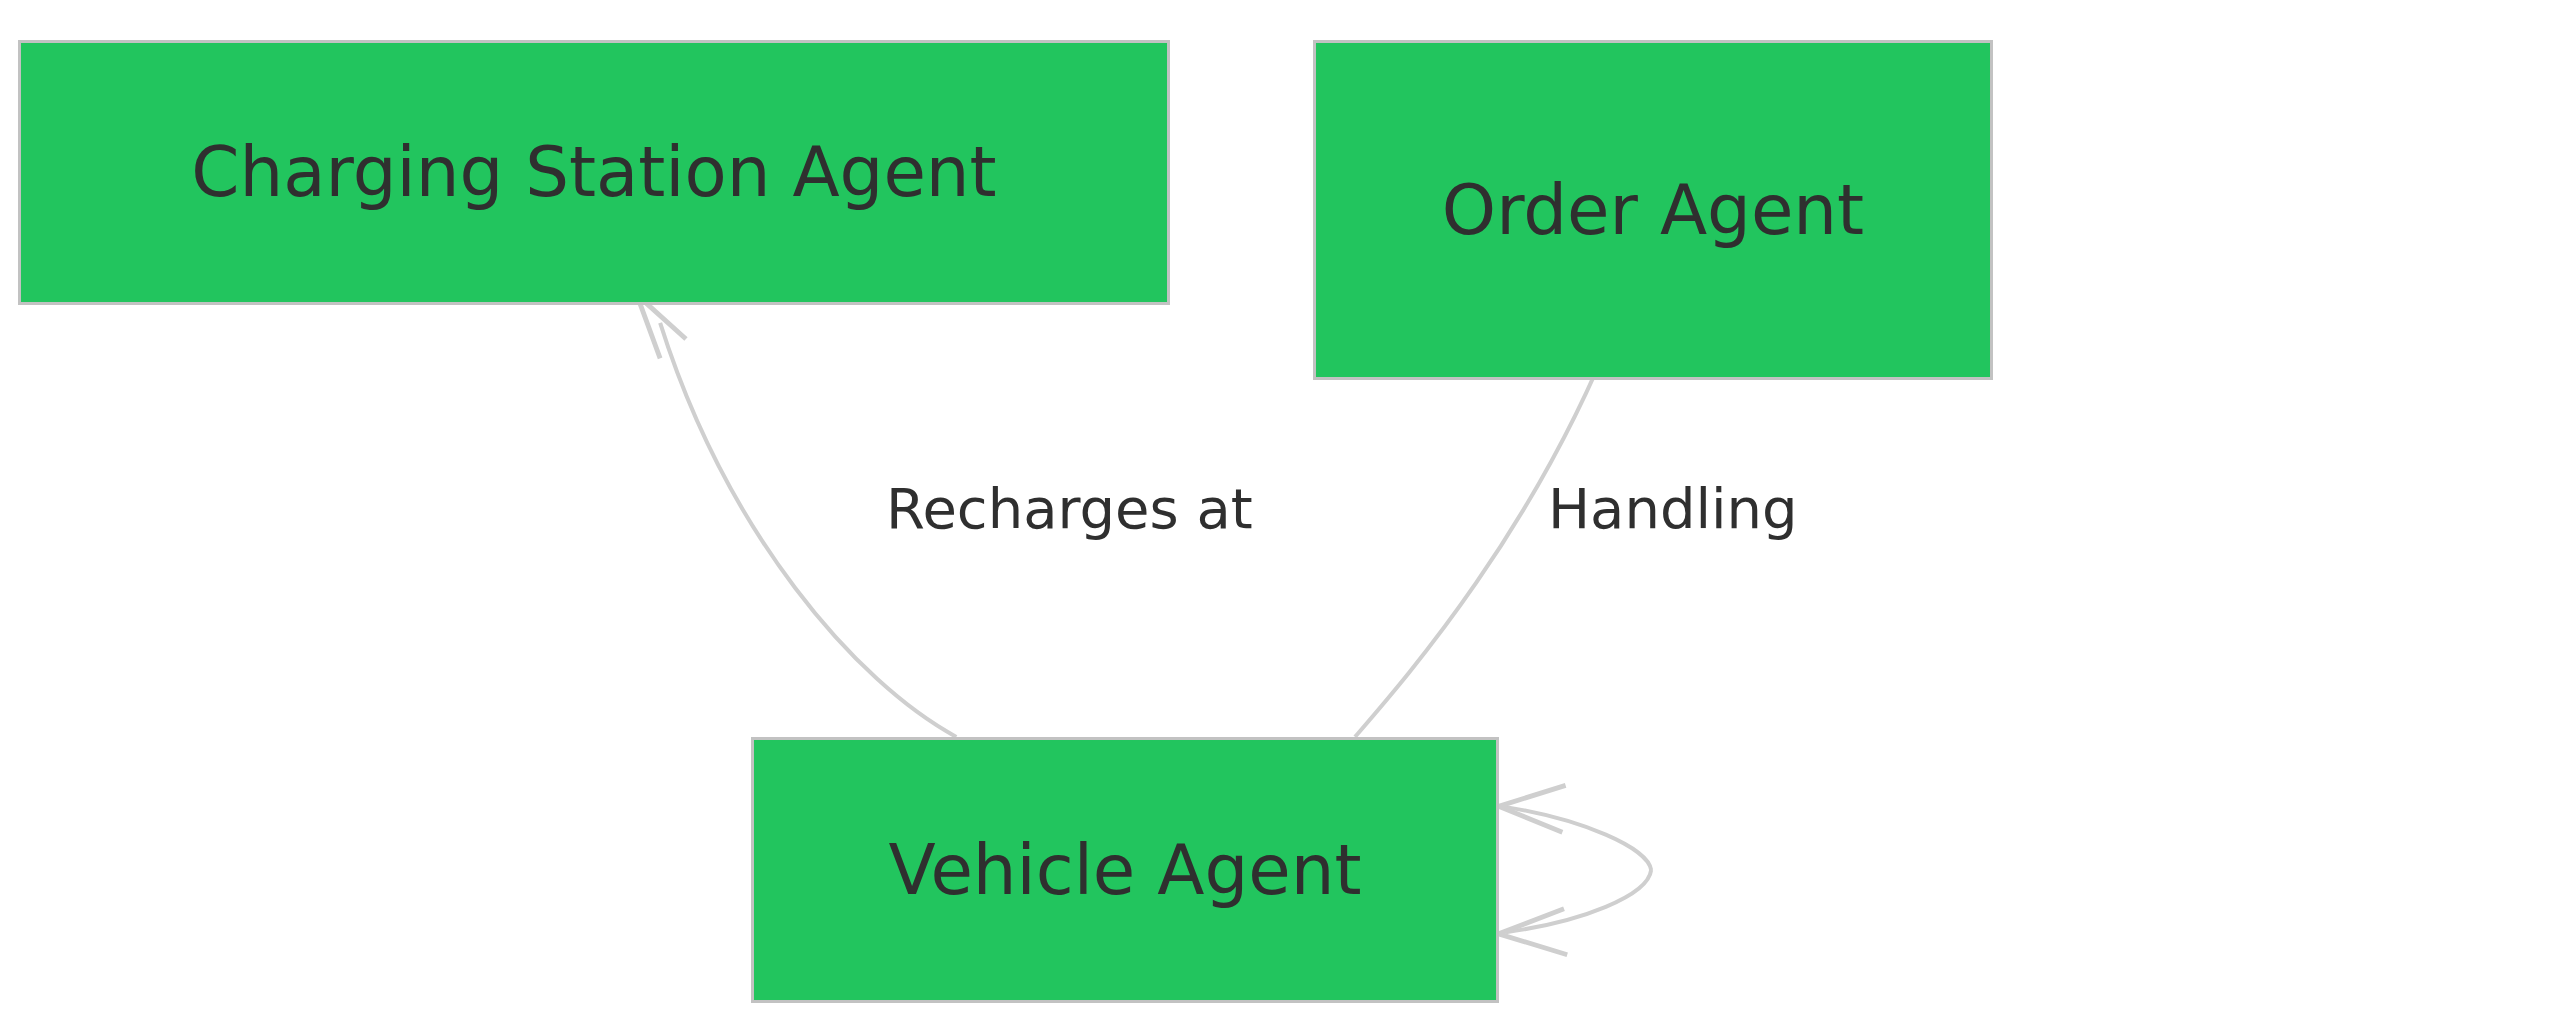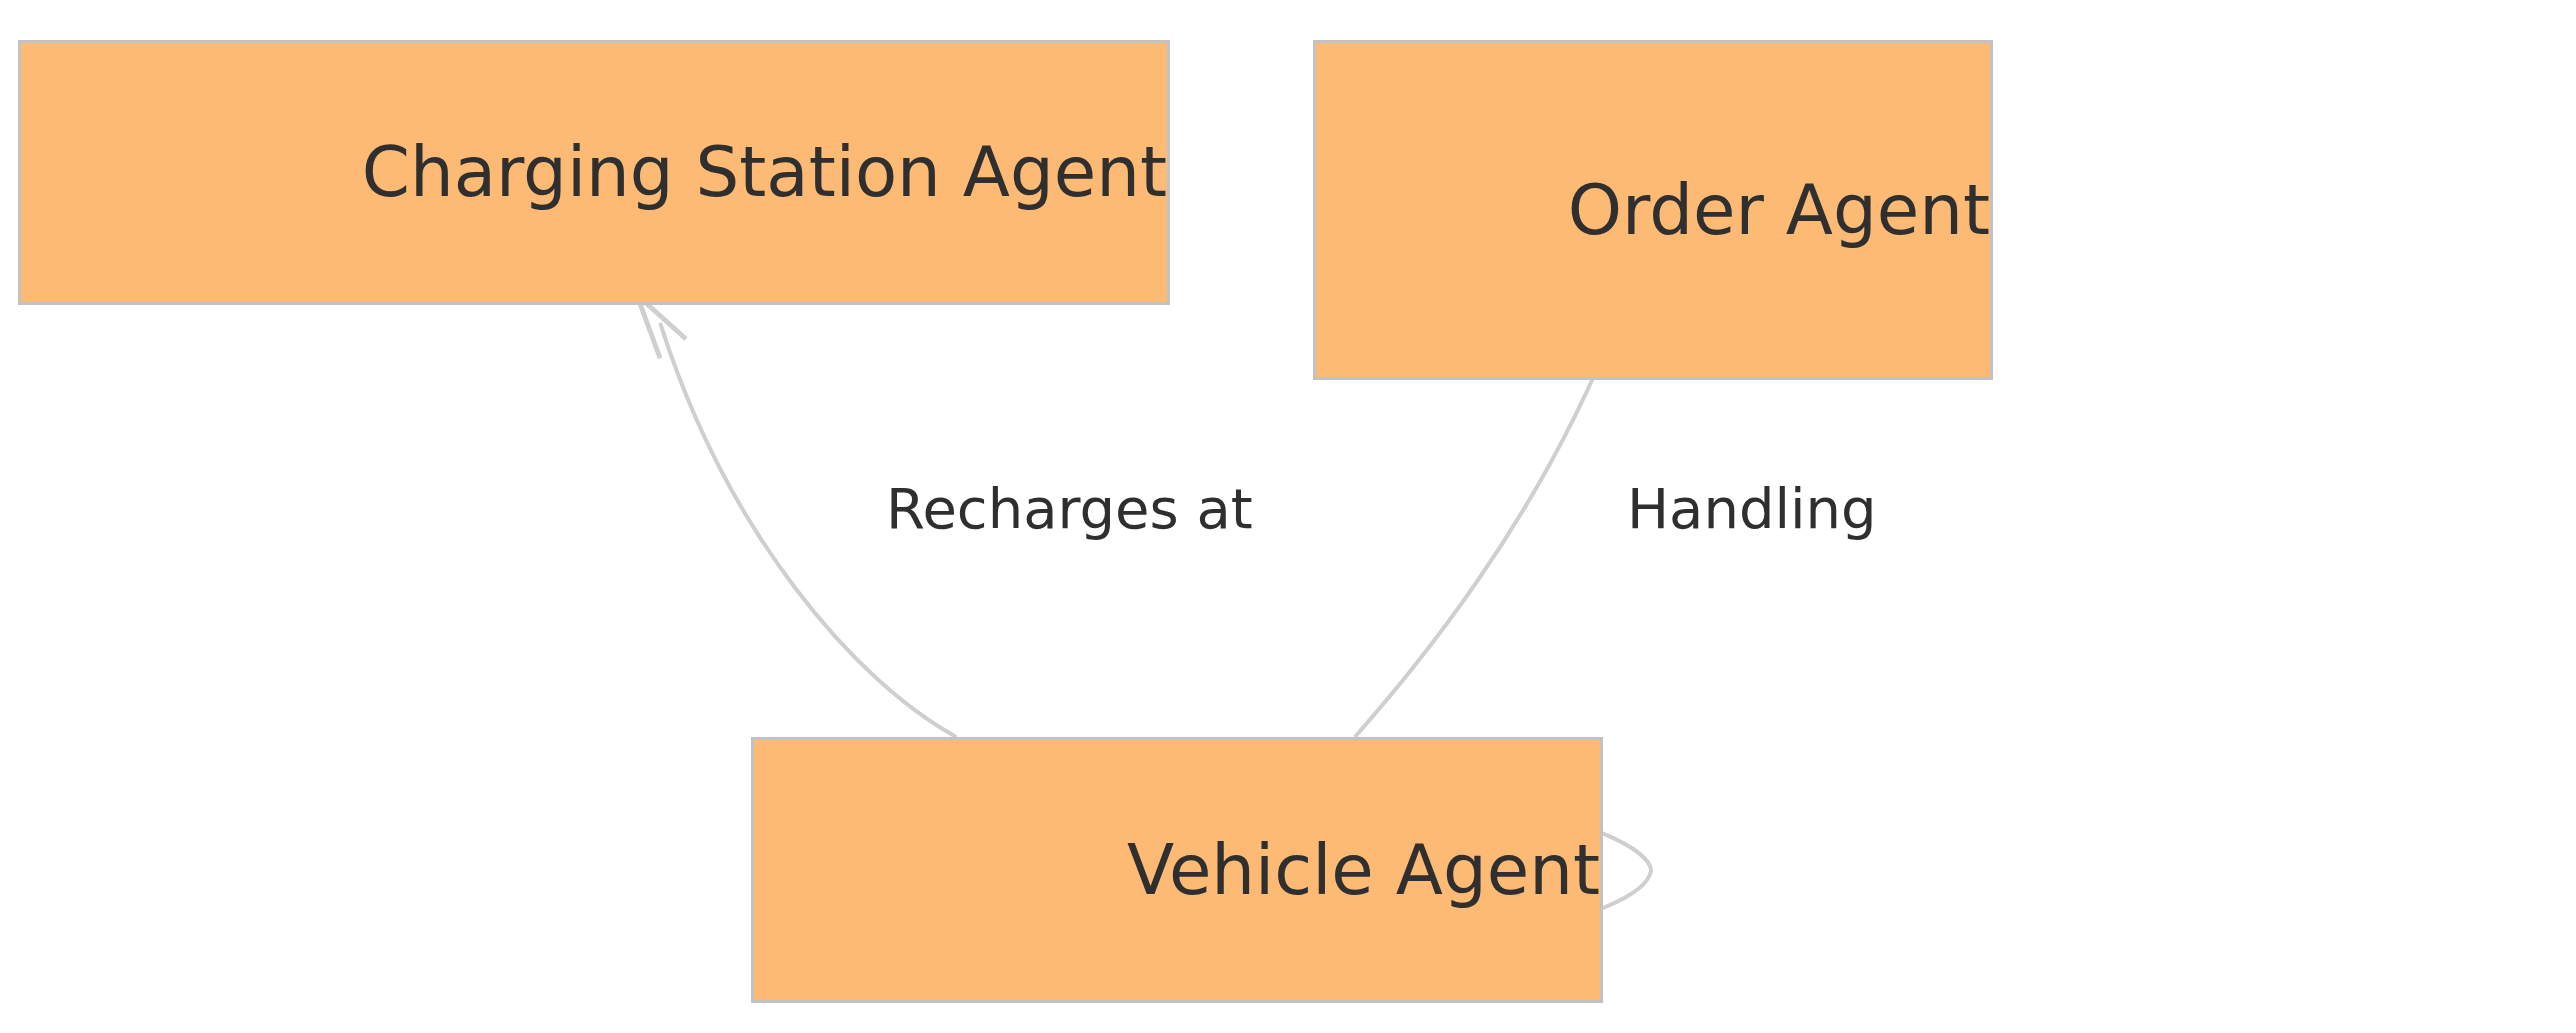--- a/index.html
+++ b/index.html
@@ -14,25 +14,25 @@
   #canvas {
     position: relative;
     width: 2576px;
     height: 1034px;
     background: #ffffff;
     overflow: hidden;
   }
   .node {
     position: absolute;
     box-sizing: border-box;
-    background: #fdba74;
+    background: #22c55e;
     border: 3.2px solid #c2c2c2;
     display: flex;
     align-items: center;
-    justify-content: flex-end;
+    justify-content: center;
   }
   .node-label {
     font-family: "DejaVu Sans", "Liberation Sans", sans-serif;
     font-size: 69px;
     font-weight: 400;
     color: #2f2f2f;
     line-height: 1;
     letter-spacing: 0px;
     white-space: nowrap;
   }
@@ -62,25 +62,25 @@
     fill: none;
     stroke: #cfcfcf;
     stroke-width: 6;
     stroke-linecap: butt;
     stroke-linejoin: miter;
   }
 
   
   #node-charging-station-agent { left: 18px;  top: 40px;  width: 1152px; height: 265px; }
   #node-order-agent            { left: 1313px; top: 40px;  width: 680px;  height: 340px; }
-  #node-vehicle-agent          { left: 751px;  top: 737px; width: 852px;  height: 266px; }
+  #node-vehicle-agent          { left: 751px;  top: 737px; width: 748px;  height: 266px; }
 
   
   #label-recharges-at        { left: 886px; top: 481px; }
-  #label-handling            { left: 1627px; top: 481px; }
+  #label-handling            { left: 1548px; top: 481px; }
   #label-reaching-consensus  { left: 1701px; top: 817px; }
 </style>
 </head>
 <body>
 
 <div id="canvas">
 
   <svg id="edges" viewBox="0 0 3192 1281" xmlns="http://www.w3.org/2000/svg">
 
     <g>

